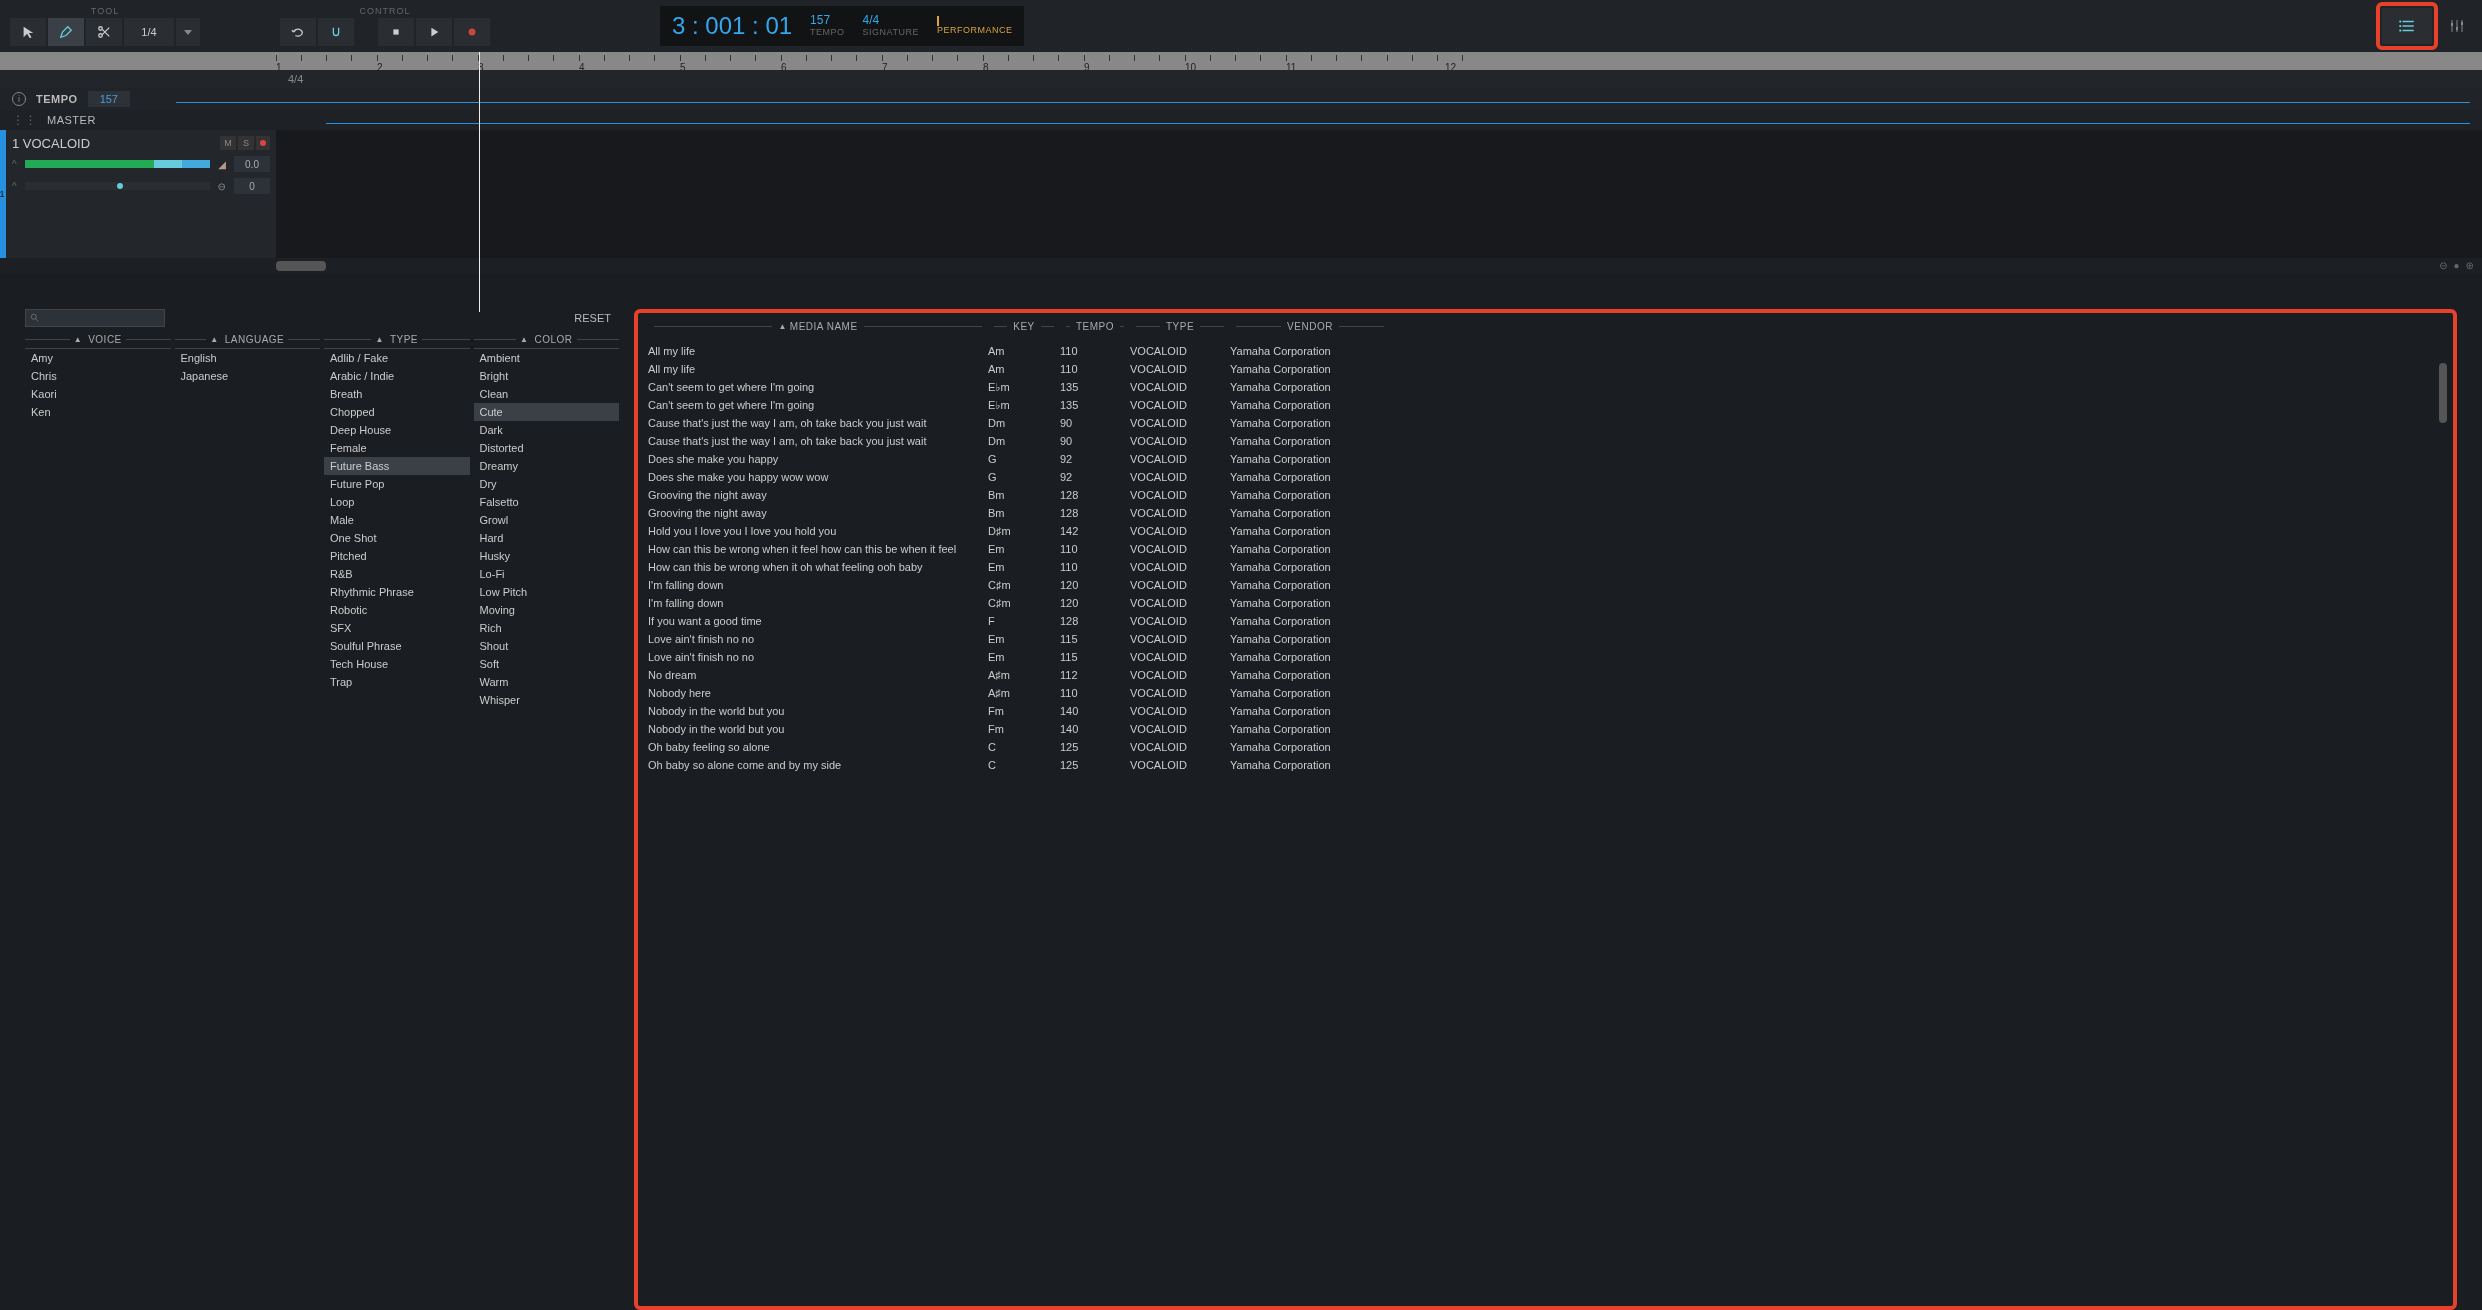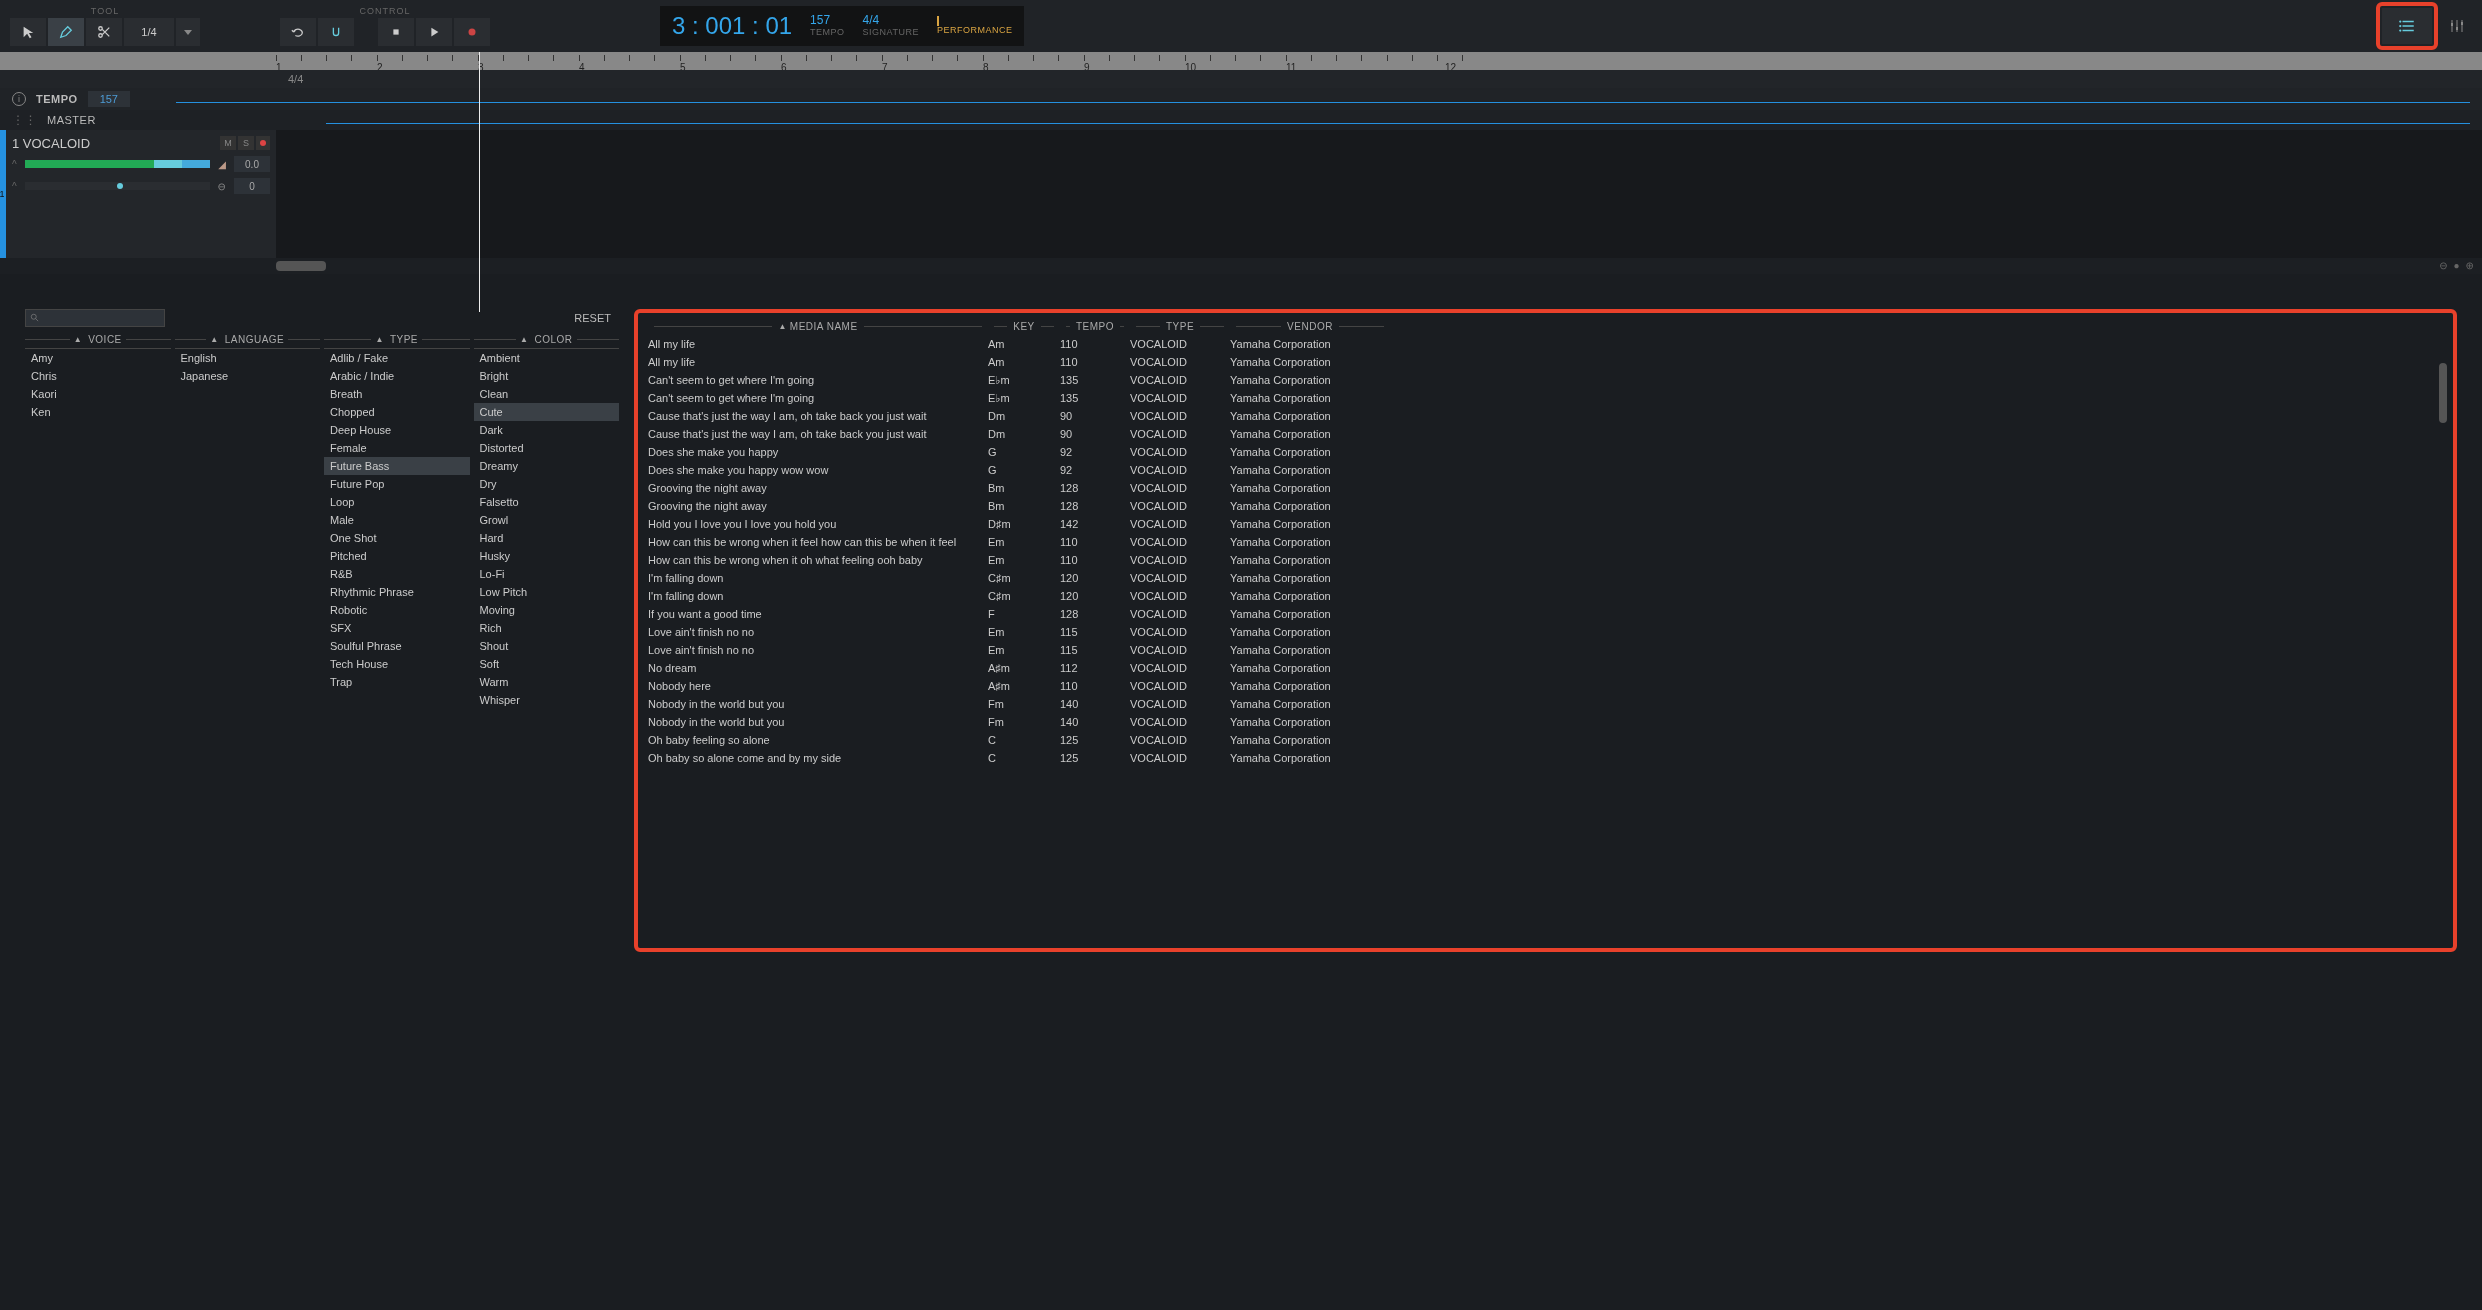--- a/index.html
+++ b/index.html
@@ -1,17 +1,17 @@
 <!DOCTYPE html>
 <html><head>
 <meta charset="utf-8">
 <style>
 * { box-sizing: border-box; margin: 0; padding: 0; }
 body { background: #1a1d21; color: #aaa; font-family: Arial, sans-serif; font-size: 12px; overflow: hidden; }
-.app { width: 2482px; height: 952px; display: flex; flex-direction: column; transform-origin: top left; }
+.app { width: 2482px; height: 1310px; display: flex; flex-direction: column; transform-origin: top left; }
 
 
 .top-bar { height: 52px; background: #202327; display: flex; align-items: center; padding: 0 10px; gap: 10px; position: relative; }
 .tool-group { position: relative; padding-top: 12px; }
 .tool-label { position: absolute; top: 0; left: 50%; transform: translateX(-50%); font-size: 9px; color: #666; letter-spacing: 1px; }
 .tool-row { display: flex; gap: 2px; align-items: center; }
 .tbtn { width: 36px; height: 28px; background: #2a2d31; border: none; display: flex; align-items: center; justify-content: center; color: #aaa; cursor: pointer; }
 .tbtn.selected { background: #3a4046; }
 .tbtn svg { width: 14px; height: 14px; stroke: #ccc; fill: none; stroke-width: 1.5; }
 .fraction { width: 50px; height: 28px; background: #2a2d31; display: flex; align-items: center; justify-content: center; color: #ccc; font-size: 11px; }
@@ -106,21 +106,21 @@
 .speaker-btn { margin-left: auto; width: 32px; height: 20px; background: #2d3238; display: flex; align-items: center; justify-content: center; }
 .speaker-btn svg { width: 12px; height: 12px; fill: #34a6eb; }
 .media-cols { display: flex; height: 18px; padding-left: 6px; }
 .mcol-h { color: #aaa; font-size: 10px; display: flex; align-items: center; letter-spacing: 0.5px; position: relative; }
 .mcol-h .line { flex: 1; height: 1px; background: #444; margin: 0 6px; }
 .mc-name { width: 340px; }
 .mc-key { width: 72px; }
 .mc-tempo { width: 70px; }
 .mc-type { width: 100px; }
 .mc-vendor { width: 160px; }
-.media-list { max-height: 440px; overflow: hidden; }
+.media-list { max-height: 440px; overflow: hidden; margin-top: 7px; }
 .mrow { display: flex; height: 18px; align-items: center; padding-left: 6px; color: #ccc; font-size: 11px; cursor: pointer; }
 .mrow .mc-name { padding-right: 10px; white-space: nowrap; overflow: hidden; }
 .scroll-thumb { position: absolute; right: 6px; top: 50px; width: 8px; height: 60px; background: #555; border-radius: 4px; }
 .track-pre { width:4px; background:#2591e0; display:flex; align-items:center; justify-content:center; color:#111; font-size:9px; }
 </style>
 </head>
 <body>
 
 <div class="app">
 

